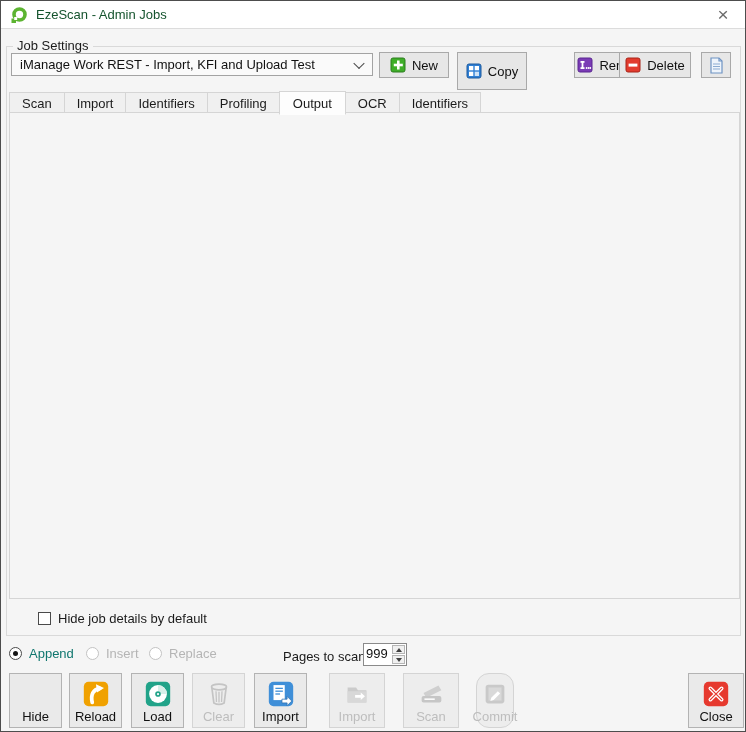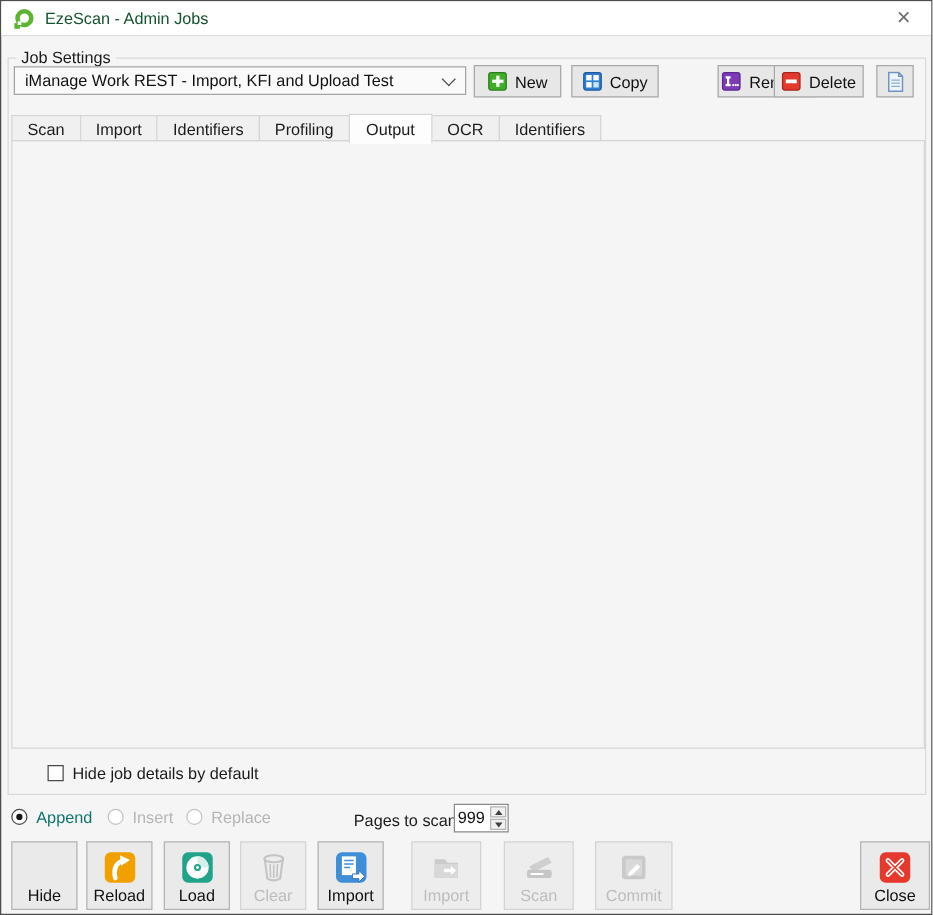--- a/index.html
+++ b/index.html
@@ -41,21 +41,21 @@
   .cb{position:absolute;display:flex;align-items:center;gap:7px;white-space:nowrap;color:#1b1b1b;cursor:default;}
   .cb .box{width:13px;height:13px;background:#fff;border:1px solid #4a4a4a;box-sizing:border-box;position:relative;flex:none;}
   .cb[data-checked="true"] .box::after{content:"✓";position:absolute;left:0px;top:-3px;font-size:13px;font-weight:bold;color:#141414;}
   .radio{position:absolute;display:flex;align-items:center;gap:7px;white-space:nowrap;color:#0f766e;cursor:default;}
   .radio .dot{width:13px;height:13px;border:1px solid #4a4a4a;border-radius:50%;background:#fff;position:relative;flex:none;box-sizing:border-box;}
   .radio[data-checked="true"] .dot::after{content:"";position:absolute;left:3px;top:3px;width:5px;height:5px;border-radius:50%;background:#161616;}
   .radio.disabled{color:#b5b5b5;}
   .radio.disabled .dot{border-color:#c3c3c3;}
   
   .spin{position:absolute;background:#fff;border:1px solid #8a8a8a;box-sizing:border-box;display:flex;}
-  .spin .val{flex:1;text-align:center;padding:2px 3px 0 2px;color:#111;overflow:hidden;}
+  .spin .val{flex:1;text-align:left;padding:2px 3px 0 2px;color:#111;overflow:hidden;}
   .spin .btns{width:15px;display:flex;flex-direction:column;padding:1px;gap:1px;box-sizing:border-box;}
   .spin .sb{flex:1;background:#f0f0f0;border:1px solid #b5b5b5;display:flex;align-items:center;justify-content:center;box-sizing:border-box;cursor:default;}
   .tri-up{width:0;height:0;border-left:3px solid transparent;border-right:3px solid transparent;border-bottom:4px solid #404040;}
   .tri-dn{width:0;height:0;border-left:3px solid transparent;border-right:3px solid transparent;border-top:4px solid #404040;}
   .spin.disabled{border-color:#c9c9c9;background:#f3f3f3;}
   .spin.disabled .val{color:#9a9a9a;}
   
   .tbtn{position:absolute;top:672px;height:55px;background:#eaeaea;border:1px solid #b3b3b3;box-sizing:border-box;
         display:flex;flex-direction:column;align-items:center;justify-content:flex-end;padding-bottom:3px;color:#111;cursor:default;}
   .tbtn svg{width:30px;height:30px;margin-bottom:0px;}
@@ -88,21 +88,21 @@
 
     <div class="btn" style="left:378px;top:51px;width:70px;height:26px;">
       <svg width="16" height="16" viewBox="0 0 16 16">
         <rect x="1" y="1" width="14" height="14" rx="2" fill="#3fae29" stroke="#2c7d1e"></rect>
         <rect x="7" y="3.5" width="2.6" height="9" fill="#fff"></rect>
         <rect x="3.8" y="6.7" width="9" height="2.6" fill="#fff"></rect>
       </svg>
       <span>New</span>
     </div>
 
-    <div class="btn" style="left:456px;top:51px;width:70px;height:26px;">
+    <div class="btn" style="left:456px;top:51px;width:70px;height:38px;">
       <svg width="16" height="16" viewBox="0 0 16 16">
         <rect x="1" y="1" width="14" height="14" rx="2" fill="#2f7fd4" stroke="#1d5a9e"></rect>
         <rect x="3" y="3" width="4.3" height="4.3" fill="#fff"></rect>
         <rect x="8.7" y="3" width="4.3" height="4.3" fill="#fff"></rect>
         <rect x="3" y="8.7" width="4.3" height="4.3" fill="#fff"></rect>
         <rect x="8.7" y="8.7" width="4.3" height="4.3" fill="#cfe3f7"></rect>
       </svg>
       <span>Copy</span>
     </div>
 
@@ -399,21 +399,21 @@
 
     <div class="tbtn disabled" style="left:402px;width:56px;">
       <svg viewBox="0 0 32 32">
         <path d="M8 15 L24 7 L27 12 L11 20 Z" fill="#cfcfcf"></path>
         <rect x="6" y="18" width="21" height="7" rx="2" fill="#c6c6c6"></rect>
         <line x1="9" y1="21.5" x2="20" y2="21.5" stroke="#ffffff" stroke-width="1.6"></line>
       </svg>
       <span>Scan</span>
     </div>
 
-    <div class="tbtn disabled" style="left:475px;width:62px;">
+    <div class="tbtn disabled" style="left:475px;width:38px;border-radius:13px;">
       <svg viewBox="0 0 32 32">
         <rect x="6" y="6" width="20" height="20" rx="3" fill="#c9c9c9"></rect>
         <rect x="9" y="9" width="14" height="14" fill="#d9d9d9"></rect>
         <path d="M12 20 L19 13 l2.5 2.5 -7 7 -3.5 1 Z" fill="#ffffff"></path>
       </svg>
       <span>Commit</span>
     </div>
 
 
     <div class="tbtn" style="left:687px;width:56px;">

